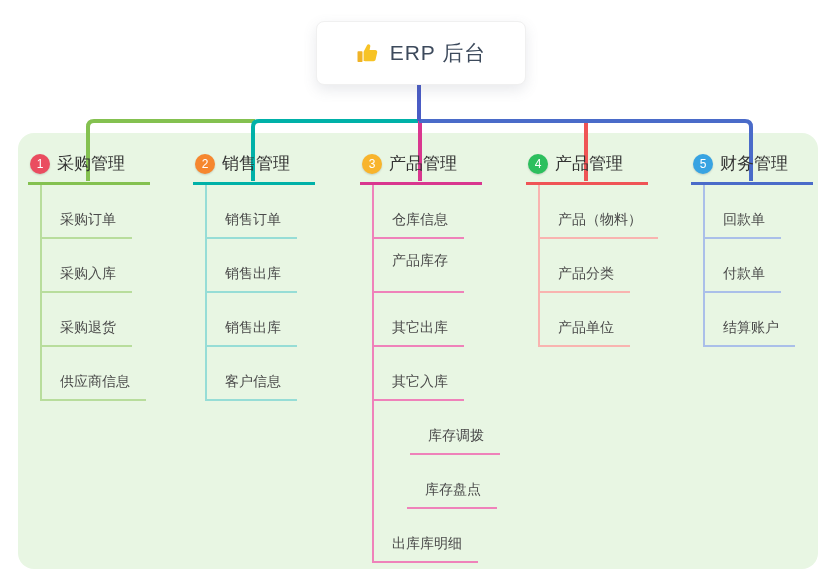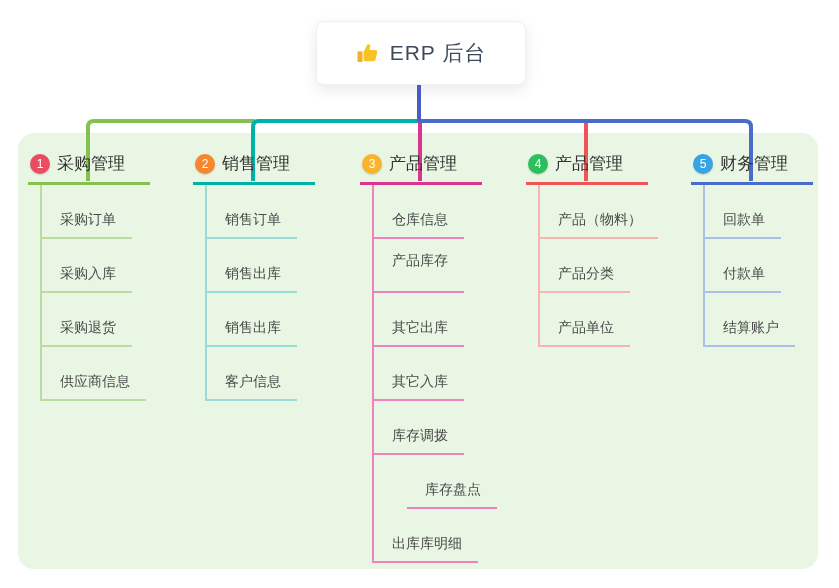--- a/index.html
+++ b/index.html
@@ -121,21 +121,21 @@
           </div>
           <div class="child" style="border-bottom-color: rgb(239, 130, 186); align-items: center;">
             <span class="child-label">产品库存</span>
           </div>
           <div class="child" style="border-bottom-color: rgb(239, 130, 186);">
             <span class="child-label">其它出库</span>
           </div>
           <div class="child" style="border-bottom-color: rgb(239, 130, 186);">
             <span class="child-label">其它入库</span>
           </div>
-          <div class="child" style="border-bottom-color: rgb(239, 130, 186);">
+          <div class="child" style="border-bottom-color: rgb(239, 130, 186); margin-left: 36px;">
             <span class="child-label">库存调拨</span>
           </div>
           <div class="child" style="border-bottom-color: rgb(239, 130, 186); margin-left: 33px;">
             <span class="child-label">库存盘点</span>
           </div>
           <div class="child" style="border-bottom-color: rgb(239, 130, 186);">
             <span class="child-label">出库库明细</span>
           </div>
         </div>
       </div>

